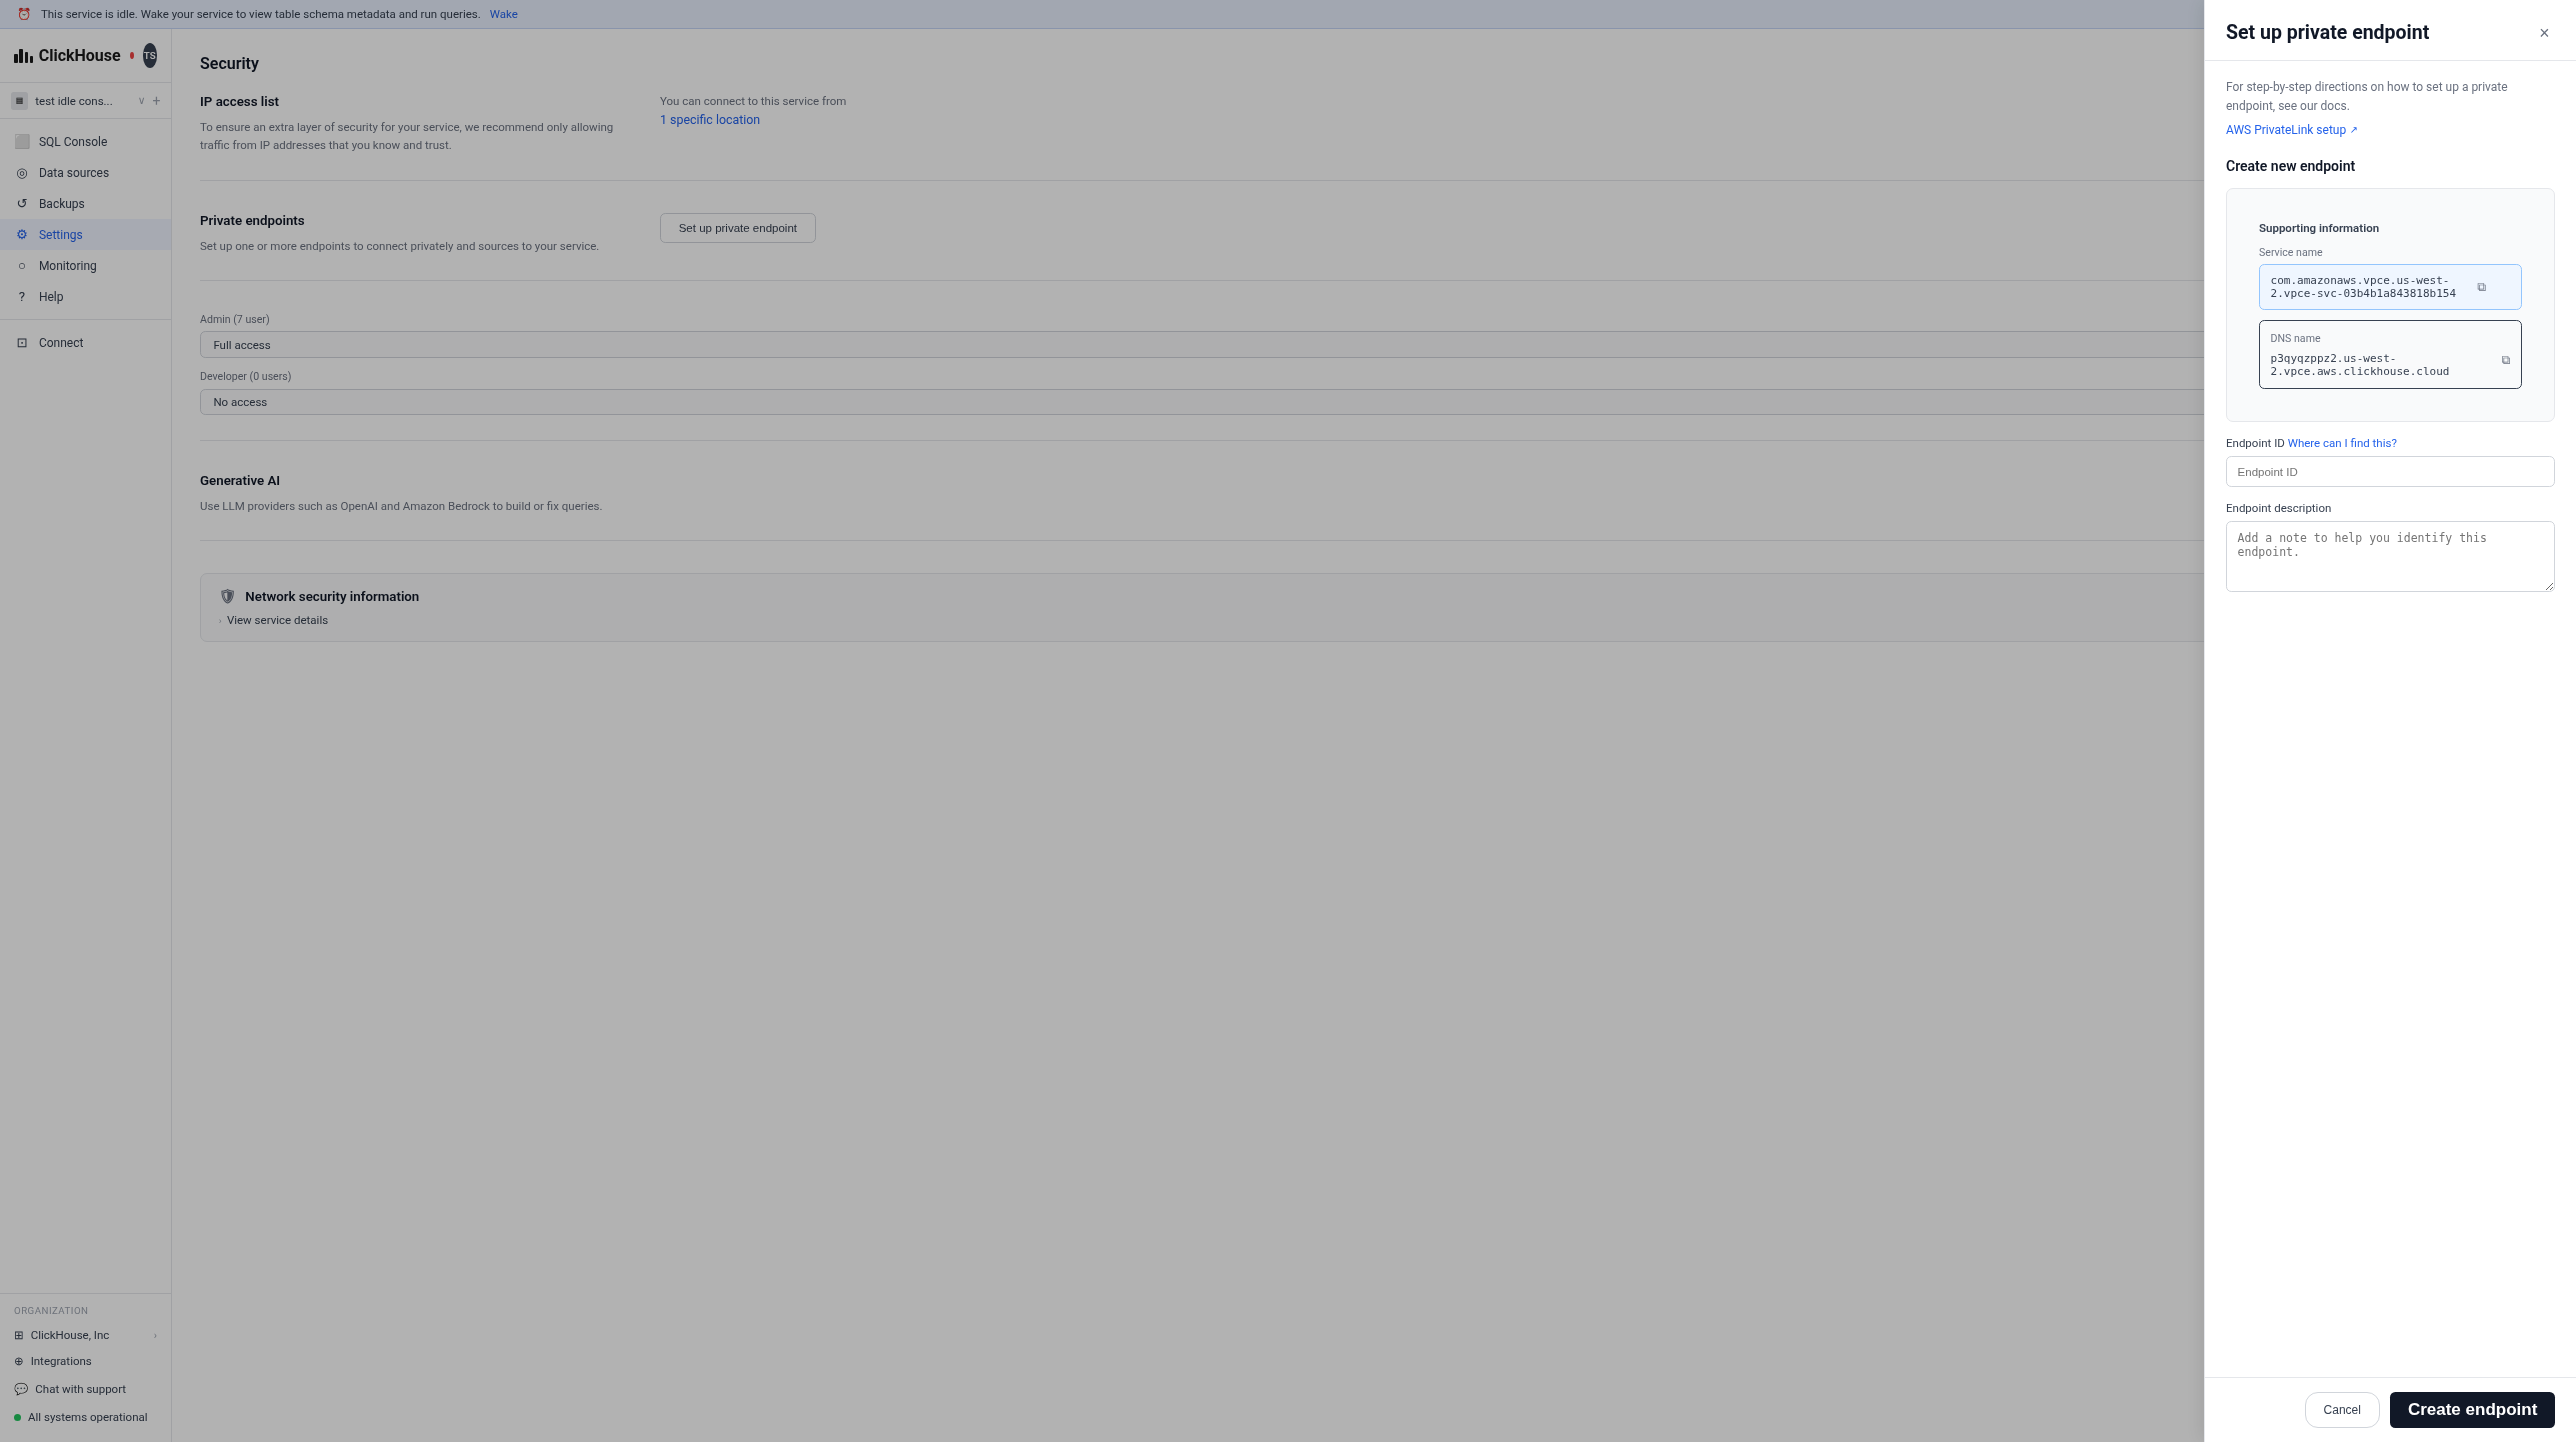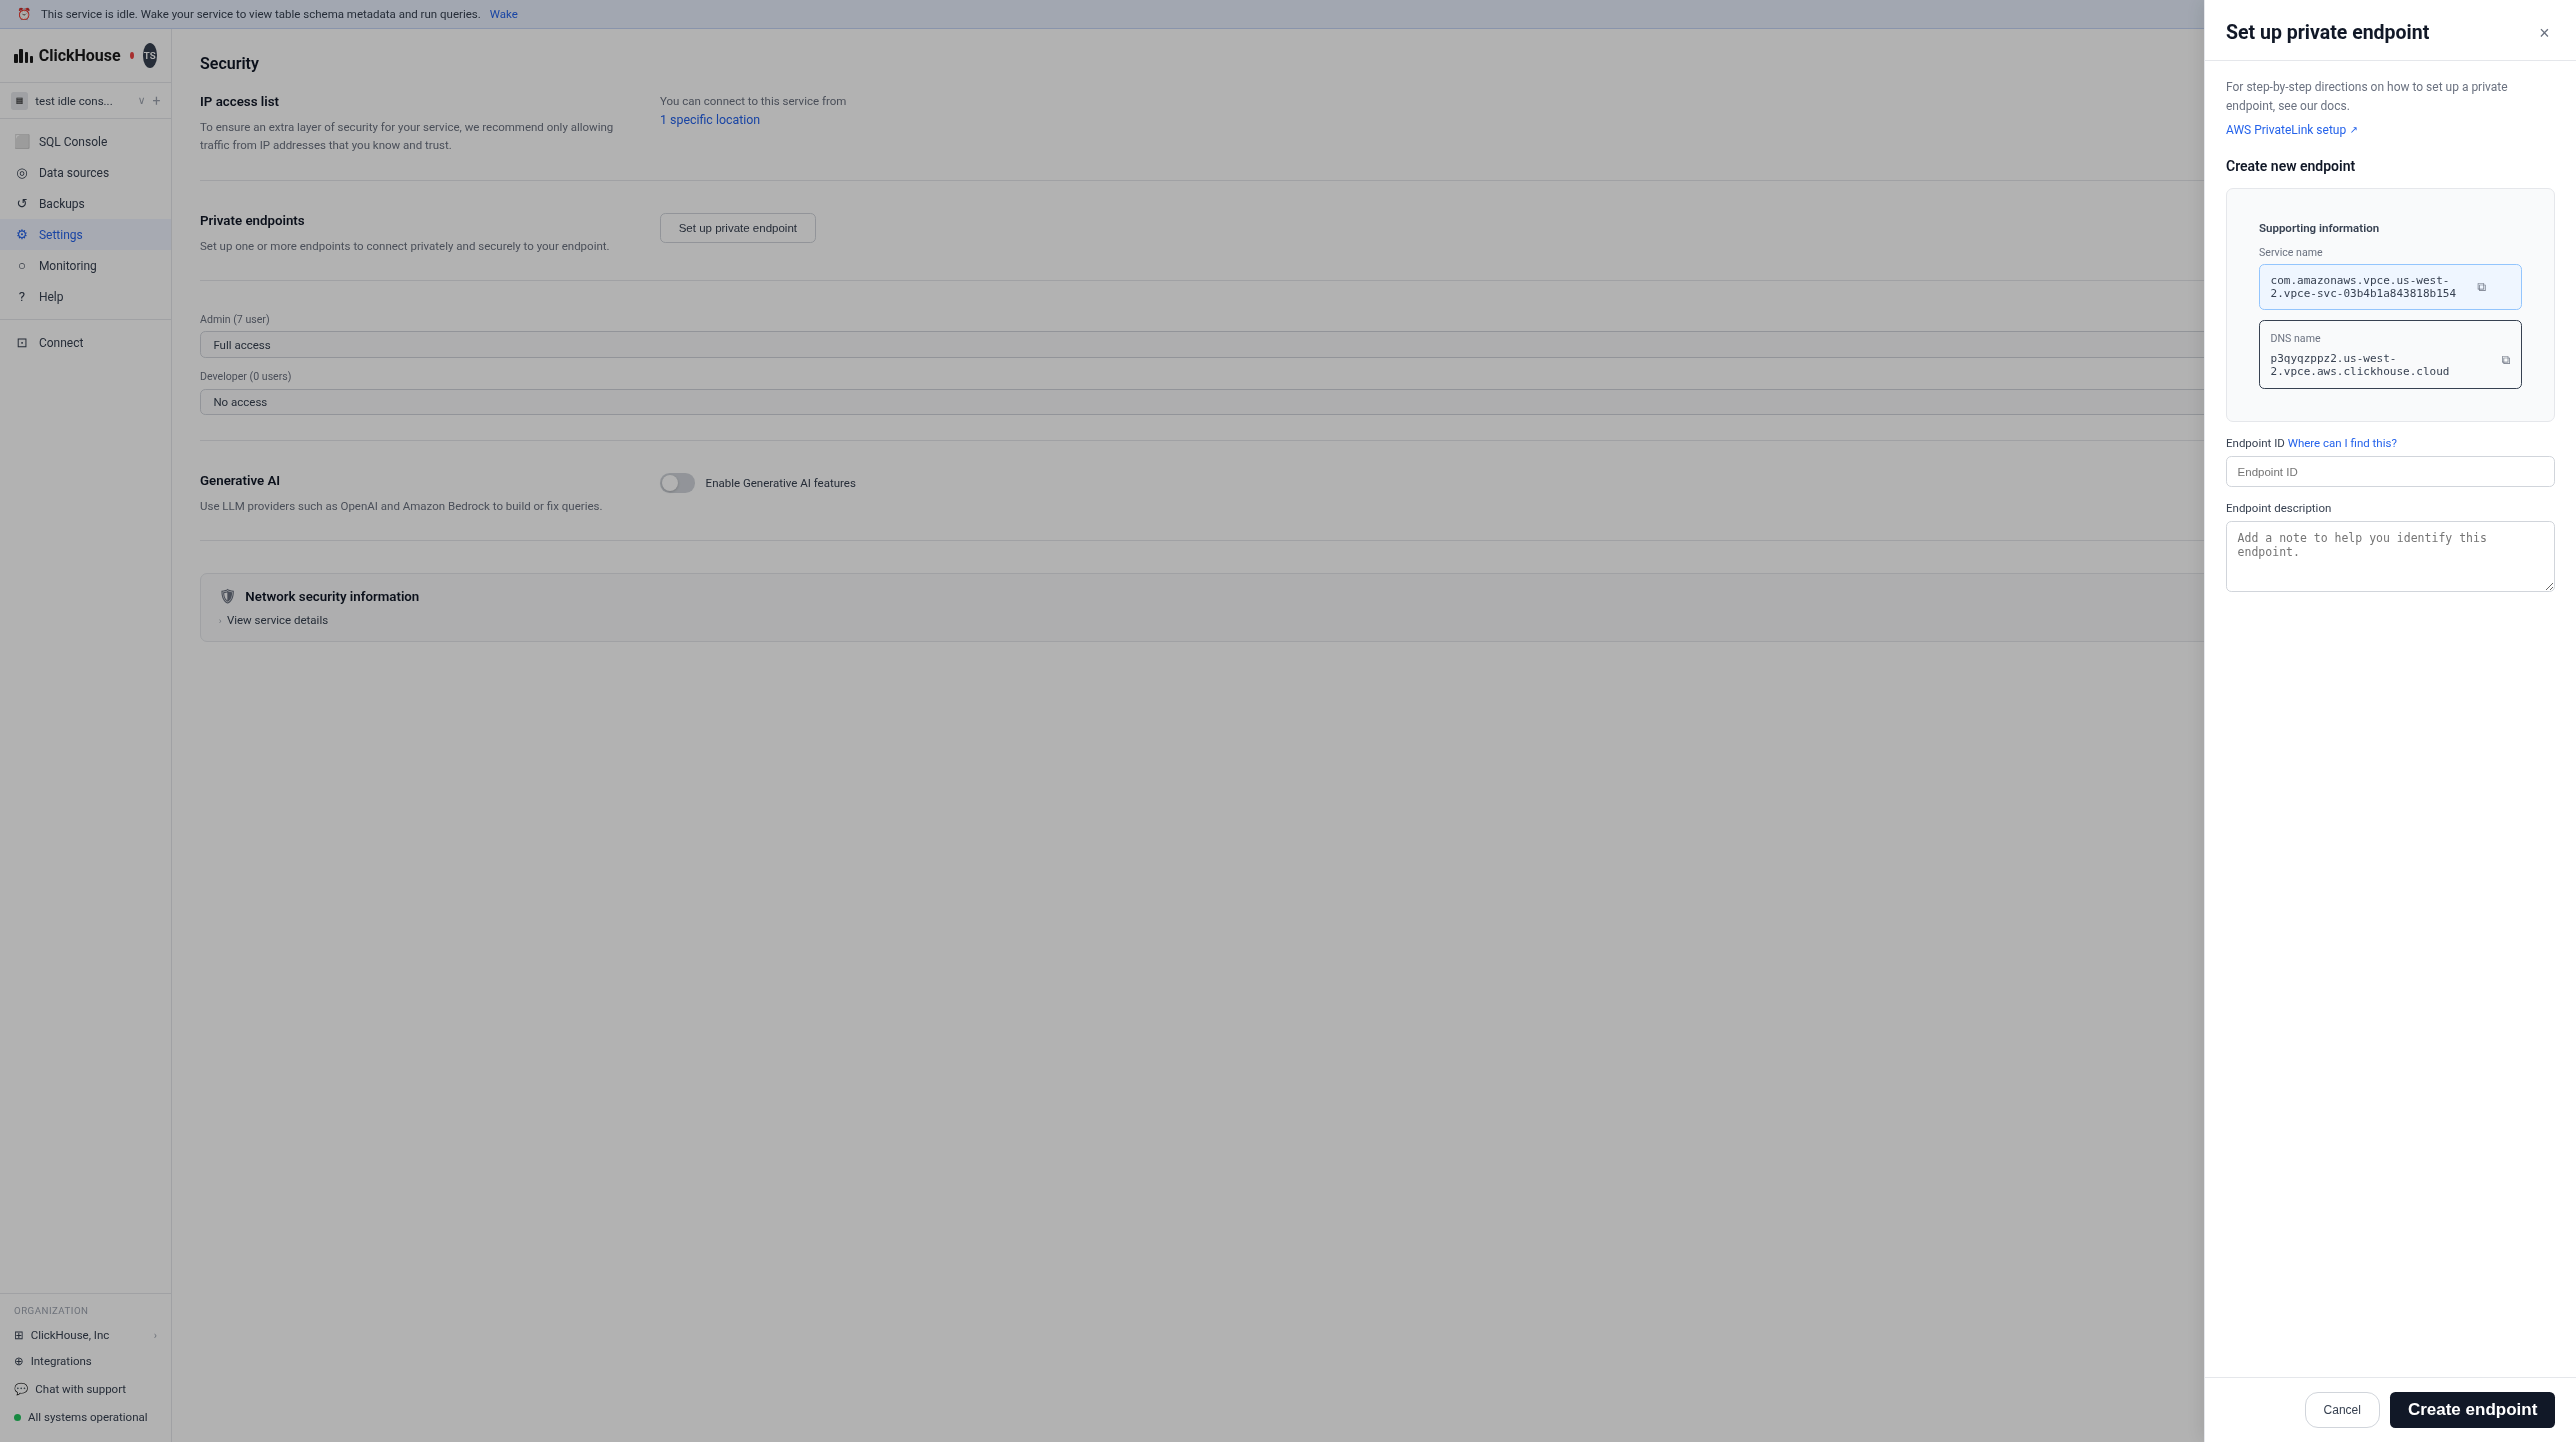--- a/index.html
+++ b/index.html
@@ -228,21 +228,21 @@
             <div class="connect-from">You can connect to this service from</div>
             <a href="#" class="location-link">1 specific location</a>
           </div>
         </div>
       </div>
 
       <div class="settings-section">
         <div class="settings-row">
           <div class="settings-left">
             <div class="setting-label">Private endpoints</div>
-            <div class="setting-desc">Set up one or more endpoints to connect privately and securely to your endpoint.</div>
+            <div class="setting-desc">Set up one or more endpoints to connect privately and sources to your service.</div>
           </div>
           <div class="settings-right">
             <button class="endpoint-btn">Set up private endpoint</button>
           </div>
         </div>
       </div>
 
       <div class="settings-section">
         <div class="settings-row">
           <div class="settings-right">
@@ -252,28 +252,20 @@
             <div class="access-badge">No access</div>
           </div>
         </div>
       </div>
 
       <div class="settings-section">
         <div class="settings-row">
           <div class="settings-left">
             <div class="setting-label">Generative AI</div>
             <div class="setting-desc">Use LLM providers such as OpenAI and Amazon Bedrock to build or fix queries.</div>
-          </div>
-          <div class="settings-right">
-            <div class="toggle-row">
-              <div class="toggle">
-                <div class="toggle-knob"></div>
-              </div>
-              <span class="toggle-label">Enable Generative AI features</span>
-            </div>
           </div>
         </div>
       </div>
 
       <div class="network-section">
         <div class="network-header">
           <span class="shield-icon">🛡</span>
           <span>Network security information</span>
         </div>
         <div class="view-details">

